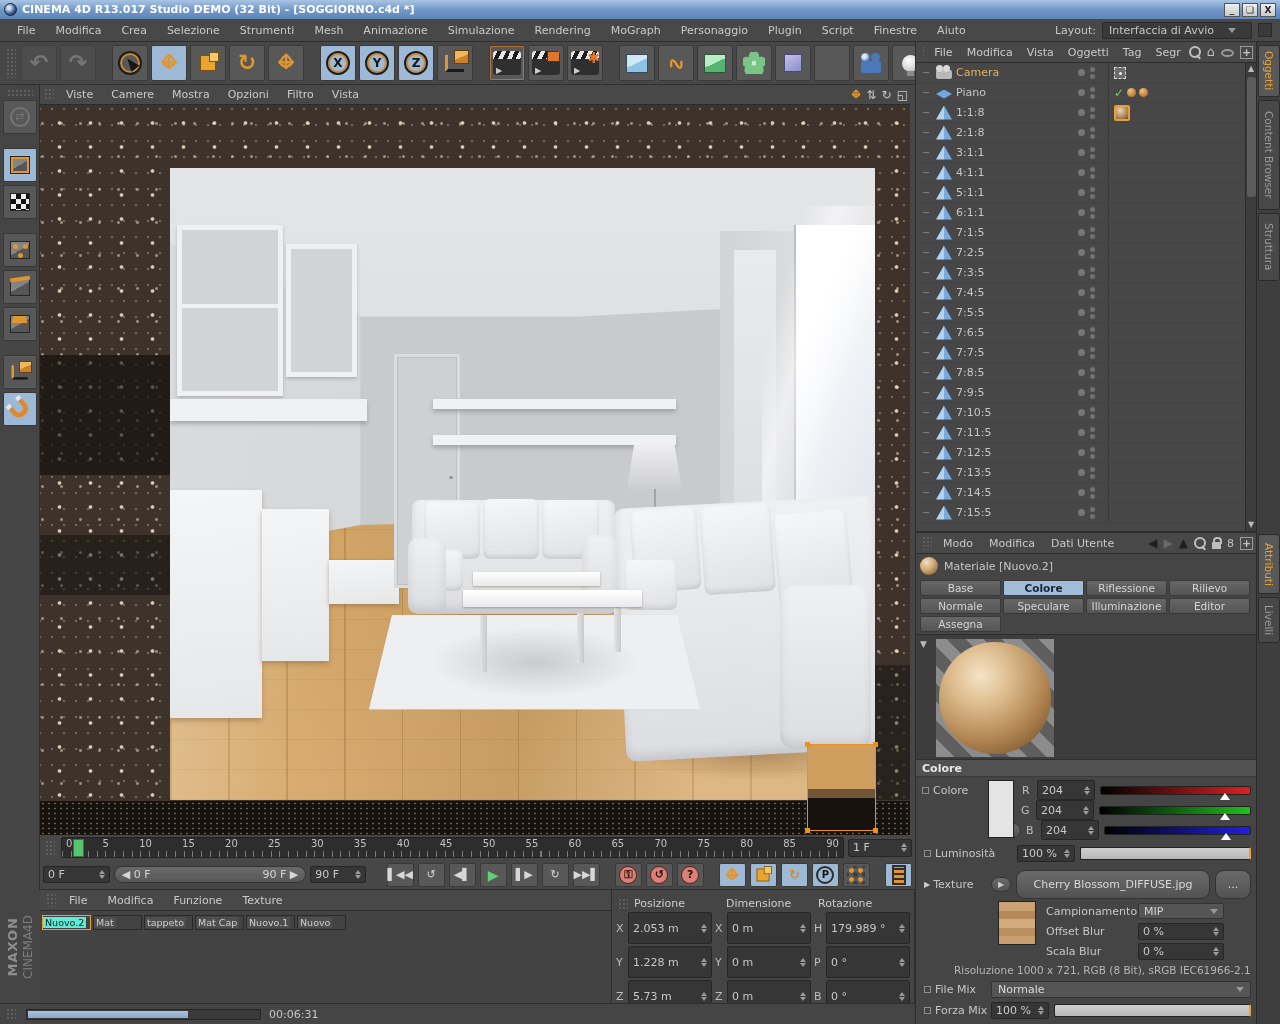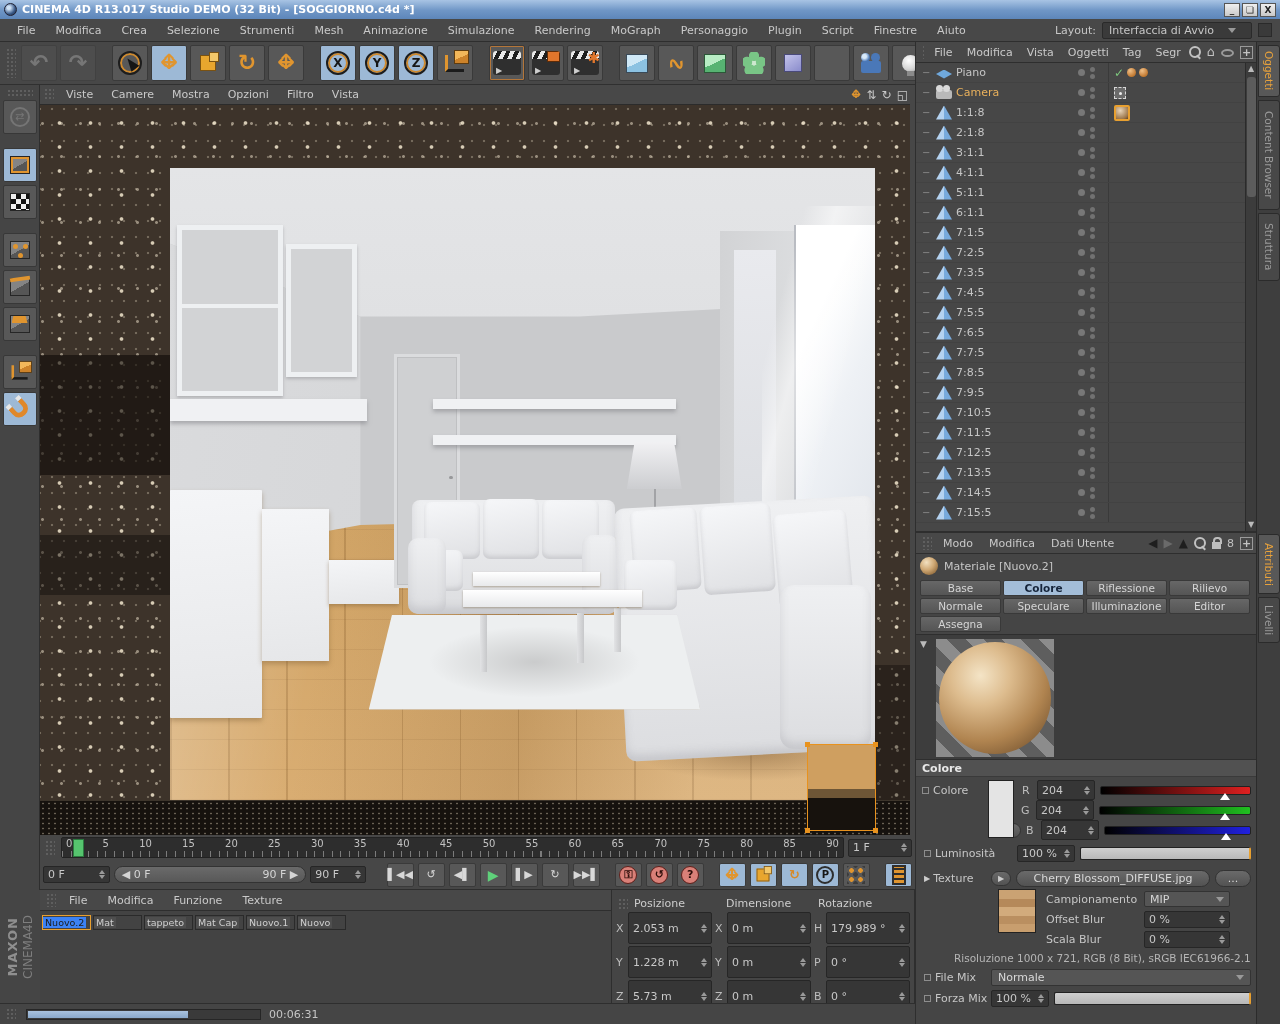--- a/index.html
+++ b/index.html
@@ -164,21 +164,21 @@
 .mat.selected{border-color:#e8a030}
 .mthumb{height:46px;background:repeating-linear-gradient(45deg,#7d7d7d 0 9px,#575757 9px 18px);position:relative;overflow:hidden}
 .mthumb::after{content:"";position:absolute;inset:2px;border-radius:50%}
 .mat[data-kind="wood-sphere"] .mthumb::after{background:radial-gradient(circle at 36% 30%,#f6e8cc 4%,#d8b184 30%,#a97e4e 65%,#6b4a28 95%)}
 .mat[data-kind="white-sphere"] .mthumb::after{background:radial-gradient(circle at 36% 30%,#ffffff 8%,#e2e2e2 45%,#9b9b9b 95%)}
 .mat[data-kind="rough-sphere"] .mthumb::after{background:radial-gradient(circle at 36% 30%,#f0f0f0 6%,#c9c9c9 40%,#8a8a8a 95%);filter:contrast(1.05)}
 .mat[data-kind="wood-strip"] .mthumb::after{border-radius:0;inset:4px 12px;background:linear-gradient(90deg,#caa06a,#8a5f34);transform:rotate(18deg);border-radius:50% 50% 50% 50%/80% 20% 80% 20%}
 .mat[data-kind="white-ball"] .mthumb::after{background:radial-gradient(circle at 45% 40%,#ffffff 55%,#e8e8e8 80%,#cfcfcf)}
 .mat[data-kind="glass"] .mthumb::after{background:radial-gradient(circle at 40% 35%,rgba(255,255,255,.75) 8%,rgba(230,230,230,.25) 45%,rgba(200,200,200,.12) 80%)}
 .mlabel{height:13px;background:#4e4e4e;color:#cfcfcf;font-size:9.5px;padding:0 2px;overflow:hidden;white-space:nowrap;line-height:13px}
-.mat.selected .mlabel{background:#3b82f6;color:#1c1c1c}
+.mat.selected .mlabel{background:#5eead4;color:#1c1c1c}
 
 #coords{left:612px;top:890px;width:303px;height:113px;background:#454545;border-right:1px solid #2e2e2e;padding:2px 4px}
 #coords .hdr{display:flex;color:#cdcdcd;height:18px;align-items:flex-end}
 #coords .hdr span{flex:1}
 .crow{display:flex;gap:3px;margin-top:2px;align-items:center}
 .clab{width:9px;color:#bdbdbd}
 .cfield{flex:1;height:32px}
 .cfoot{display:flex;gap:6px;margin-top:4px}
 .ddbtn{flex:1;height:17px;background:linear-gradient(#606060,#4e4e4e);border:1px solid #333;border-radius:8px;display:flex;align-items:center;justify-content:space-between;padding:0 7px;color:#d5d5d5}
 .pushbtn{flex:1;height:17px;background:linear-gradient(#6a6a6a,#525252);border:1px solid #333;border-radius:8px;color:#d8d8d8;text-align:center;line-height:16px}
@@ -247,25 +247,25 @@
 .swatch{width:26px;height:58px;background:#e4e4e4;border:1px solid #222;position:absolute;left:72px;top:3px}
 .rgb{display:flex;align-items:center;gap:5px;height:20px}
 .rgb .lett{width:10px;color:#bdbdbd}
 .vfield{width:58px;height:20px}
 .slider{flex:1;height:9px;border:1px solid #222;border-radius:2px;position:relative}
 .slider.red{background:linear-gradient(90deg,#000,#e02020)}
 .slider.green{background:linear-gradient(90deg,#000,#20c020)}
 .slider.blue{background:linear-gradient(90deg,#000,#2020e0)}
 .slider .hdl{position:absolute;left:80%;bottom:-6px;width:0;height:0;border-left:5px solid transparent;border-right:5px solid transparent;border-bottom:7px solid #fff}
 .graybar{flex:1;height:13px;background:linear-gradient(#cfcfcf,#b8b8b8);border:1px solid #222;border-right:2px solid #e8a030;border-radius:2px}
-.pill{height:17px;background:linear-gradient(#6a6a6a,#525252);border:1px solid #333;border-radius:9px;color:#d8d8d8;display:flex;align-items:center;justify-content:center;padding:0 10px}
+.pill{height:29px;background:linear-gradient(#6a6a6a,#525252);border:1px solid #333;border-radius:9px;color:#d8d8d8;display:flex;align-items:center;justify-content:center;padding:0 10px}
 .rndbtn{width:20px;height:15px;background:linear-gradient(#6a6a6a,#525252);border:1px solid #333;border-radius:8px;color:#ccc;font-size:8px;display:flex;align-items:center;justify-content:center}
 .woodthumb{position:absolute;left:82px;top:0;width:38px;height:44px;border:1px solid #222;
  background:linear-gradient(180deg,#caa273 0 22%,#b5895a 22% 40%,#d2ab7c 40% 62%,#ba8f60 62% 80%,#c89e6e 80%)}
-.subrow{display:flex;align-items:center;gap:6px;padding:2px 6px 2px 130px;height:20px}
+.subrow{display:flex;align-items:center;padding:2px 6px 2px 130px;height:20px}
 .sublab{width:92px;color:#c6c6c6}
 .ddfield{width:86px;height:16px;background:#555;border:1px solid #333;border-radius:2px;display:flex;align-items:center;justify-content:space-between;padding:0 5px;color:#d5d5d5}
 .resline{color:#b5b5b5;font-size:10.5px;padding:3px 0 3px 38px}
 .bigdd{flex:1;height:17px;background:#555;border:1px solid #333;border-radius:2px;display:flex;align-items:center;justify-content:space-between;padding:0 6px;color:#d8d8d8}
 .texlab{display:flex;align-items:center;gap:3px}
 .texlab::before{content:"\25B6";font-size:8px;color:#ccc}
 </style>
 </head>
 <body>
 
@@ -764,48 +764,48 @@
         <span class="menu-item" style="padding:1px 6px">Tag</span>
         <span class="menu-item" style="padding:1px 6px">Segr</span>
       <span class="pm-icons">
         <span class="sicon search"></span>
         <span class="home">⌂</span>
         <span class="eye"></span>
         <span class="plusbox">+</span>
       </span>
     </div>
     <div id="omlist">
-      <div class="orow" data-icon="plane">
+      <div class="orow selected" data-icon="camera">
+          <span class="oicon"></span>
+          <span class="oname">Camera</span>
+          <span class="dotcol">
+            <span class="dbig"></span>
+            <span class="dpair">
+              <i></i>
+              <i></i>
+            </span>
+          </span>
+          <span class="tagcol">
+            <span class="t-target"></span>
+          </span>
+        </div>
+        <div class="orow" data-icon="plane">
           <span class="oicon"></span>
           <span class="oname">Piano</span>
           <span class="dotcol">
             <span class="dbig"></span>
             <span class="dpair">
               <i></i>
               <i></i>
             </span>
           </span>
           <span class="tagcol">
             <span class="t-check">✓</span>
             <span class="t-orb"></span>
             <span class="t-orb"></span>
-          </span>
-        </div>
-        <div class="orow selected" data-icon="camera">
-          <span class="oicon"></span>
-          <span class="oname">Camera</span>
-          <span class="dotcol">
-            <span class="dbig"></span>
-            <span class="dpair">
-              <i></i>
-              <i></i>
-            </span>
-          </span>
-          <span class="tagcol">
-            <span class="t-target"></span>
           </span>
         </div>
         <div class="orow" data-icon="cone">
           <span class="oicon"></span>
           <span class="oname">1:1:8</span>
           <span class="dotcol">
             <span class="dbig"></span>
             <span class="dpair">
               <i></i>
               <i></i>

